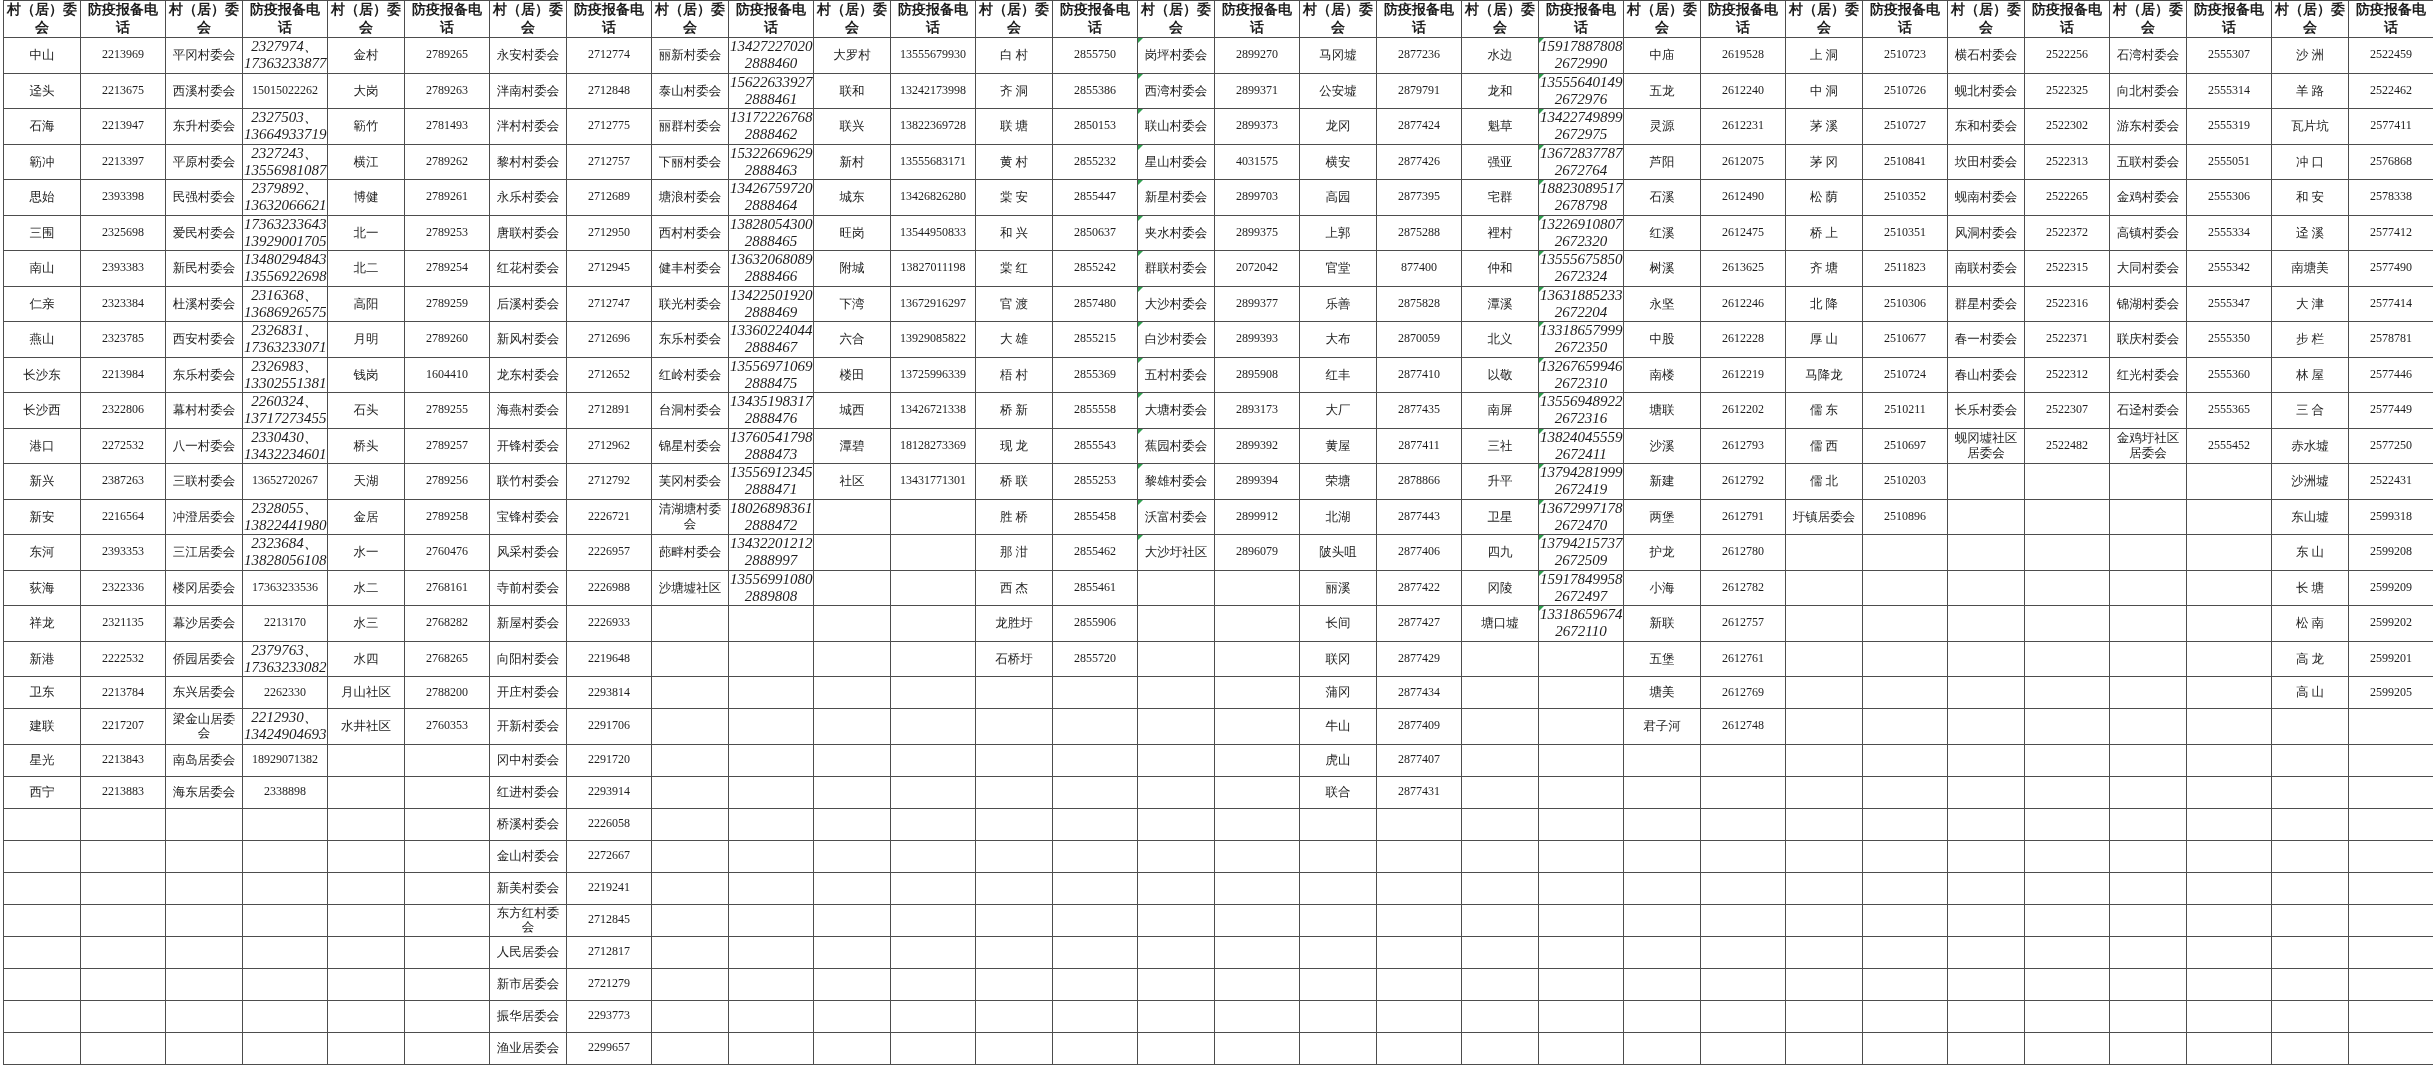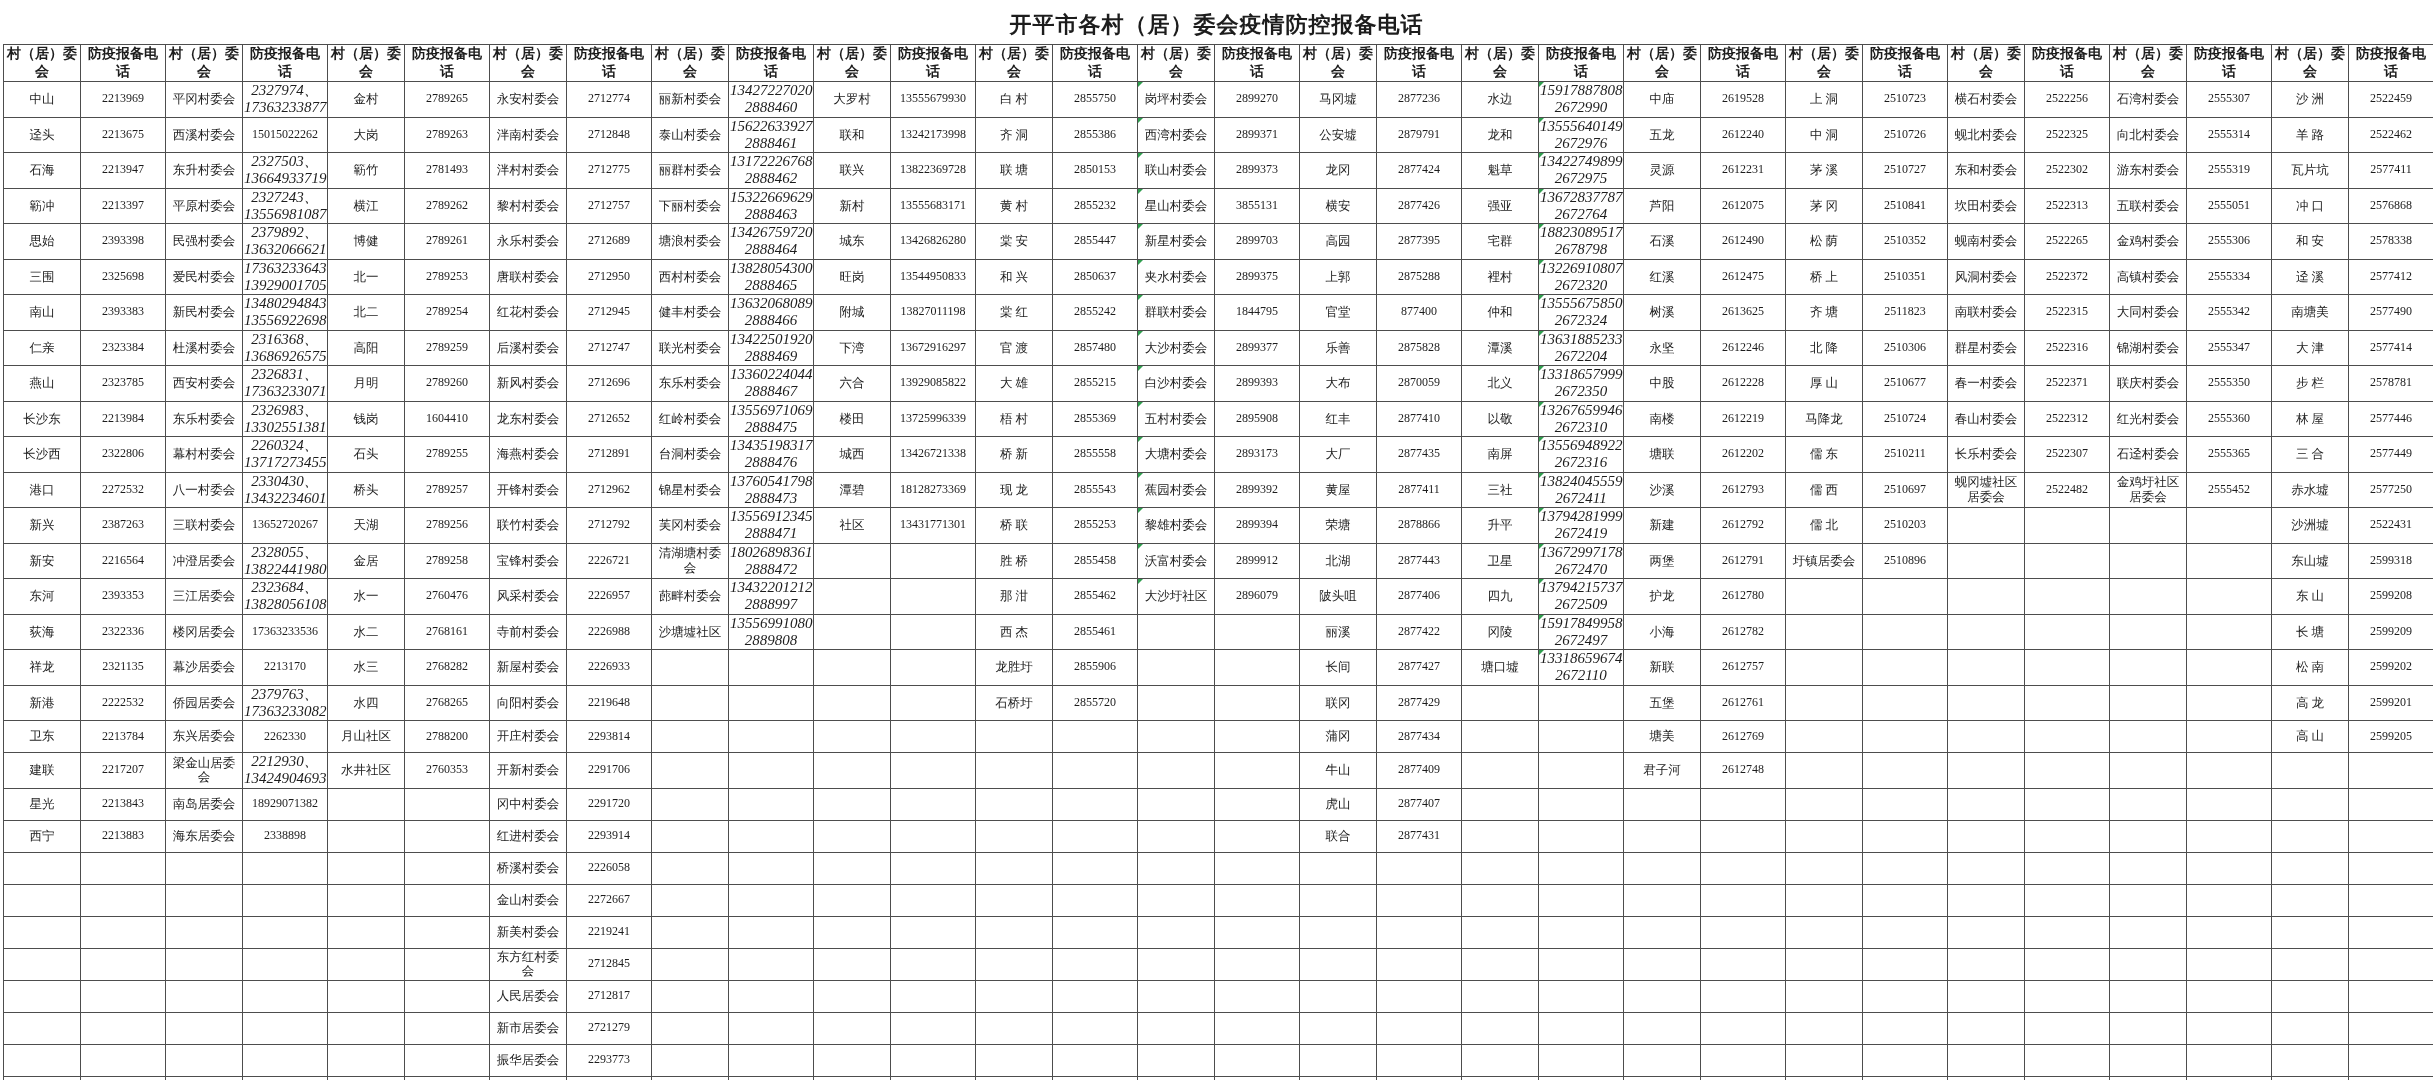--- a/index.html
+++ b/index.html
@@ -28,21 +28,20 @@
   td.phone.multiline{font-size:15px;white-space:pre-line;font-style:italic;}
   td.gc::before{
     content:"";position:absolute;left:0;top:0;width:0;height:0;
     border-top:5px solid #2f9e4e;border-right:5px solid transparent;
   }
 </style>
 </head>
 <body>
 
 <div class="page">
-  <div class="title">开平市各村（居）委会疫情防控报备电话</div>
   <table class="grid">
       <colgroup>
         <col style="width:77px">
         <col style="width:85px">
         <col style="width:77px">
         <col style="width:85px">
         <col style="width:77px">
         <col style="width:85px">
         <col style="width:77px">
         <col style="width:85px">
@@ -217,21 +216,21 @@
           <td class="village">黎村村委会</td>
           <td class="phone">2712757</td>
           <td class="village">下丽村委会</td>
           <td class="phone multiline">15322669629
 2888463</td>
           <td class="village">新村</td>
           <td class="phone">13555683171</td>
           <td class="village">黄 村</td>
           <td class="phone">2855232</td>
           <td class="village gc">星山村委会</td>
-          <td class="phone">3855131</td>
+          <td class="phone">4031575</td>
           <td class="village">横安</td>
           <td class="phone">2877426</td>
           <td class="village">强亚</td>
           <td class="phone multiline gc">13672837787,
 2672764</td>
           <td class="village">芦阳</td>
           <td class="phone">2612075</td>
           <td class="village">茅 冈</td>
           <td class="phone">2510841</td>
           <td class="village">坎田村委会</td>
@@ -322,21 +321,21 @@
           <td class="village">红花村委会</td>
           <td class="phone">2712945</td>
           <td class="village">健丰村委会</td>
           <td class="phone multiline">13632068089
 2888466</td>
           <td class="village">附城</td>
           <td class="phone">13827011198</td>
           <td class="village">棠 红</td>
           <td class="phone">2855242</td>
           <td class="village gc">群联村委会</td>
-          <td class="phone">1844795</td>
+          <td class="phone">2072042</td>
           <td class="village">官堂</td>
           <td class="phone">877400</td>
           <td class="village">仲和</td>
           <td class="phone multiline gc">13555675850,
 2672324</td>
           <td class="village">树溪</td>
           <td class="phone">2613625</td>
           <td class="village">齐 塘</td>
           <td class="phone">2511823</td>
           <td class="village">南联村委会</td>

